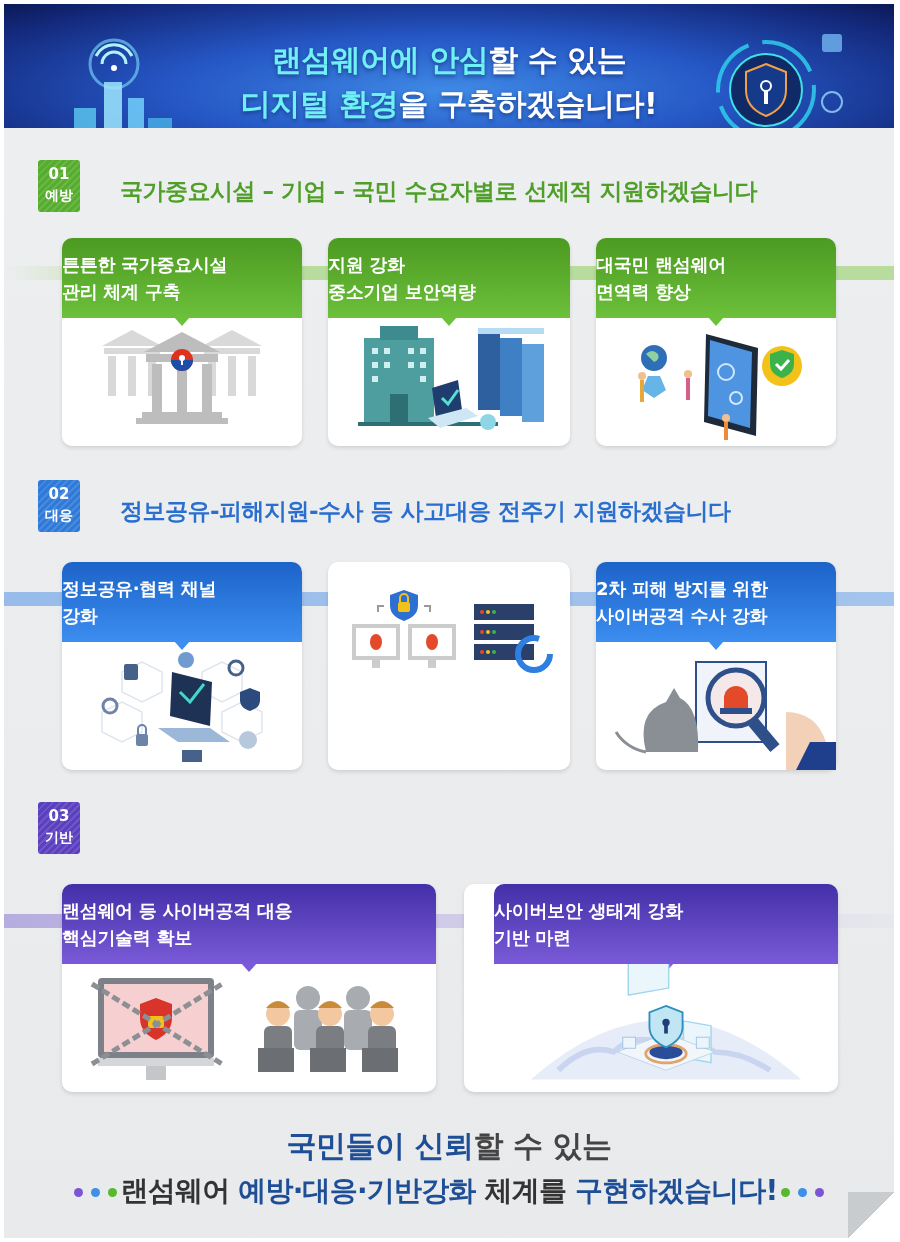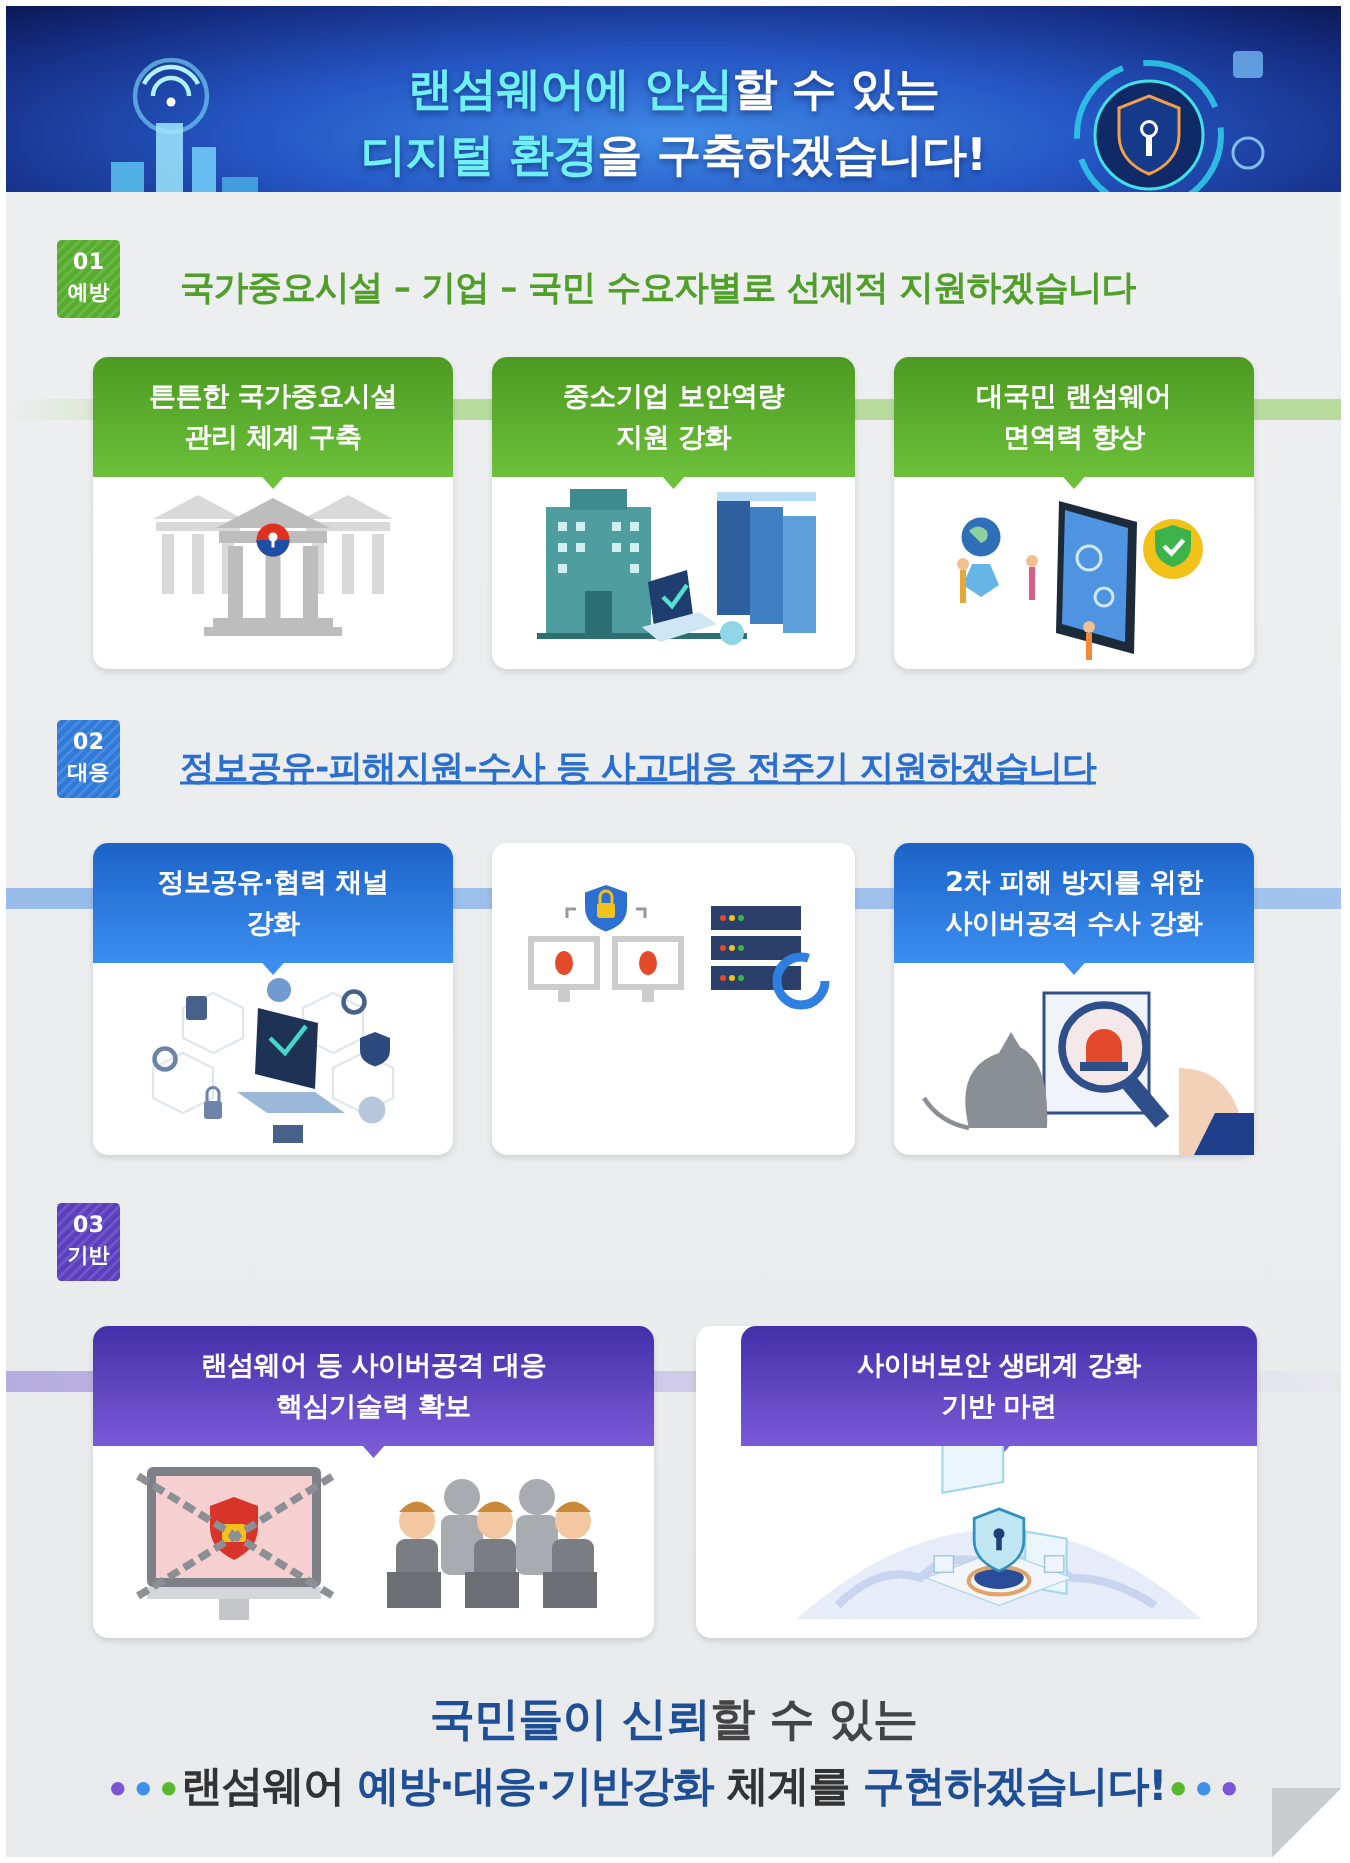--- a/index.html
+++ b/index.html
@@ -52,21 +52,21 @@
     position: absolute; left: 0; width: 890px; height: 14px;
   }
 
   
   .card {
     position: absolute; background: #fff; border-radius: 10px; overflow: visible;
     box-shadow: 0 2px 4px rgba(0,0,0,0.12);
   }
   .card-head {
     position: relative; height: 80px; border-radius: 10px 10px 0 0; color: #fff;
-    text-align: center; font-size: 18px; font-weight: bold; line-height: 27px;
+    font-size: 18px; font-weight: bold; line-height: 27px;
     padding-top: 13px; letter-spacing: -0.3px;
   }
   .card-head::after {
     content: ""; position: absolute; left: 50%; bottom: -8px; margin-left: -8px;
     border-left: 8px solid transparent; border-right: 8px solid transparent;
     border-top: 9px solid var(--tip);
   }
   .card-head.g { background: linear-gradient(180deg, #4c9a22 0%, #6cc03a 100%); --tip: #6cc03a; }
   .card-head.b { background: linear-gradient(180deg, #1c63c8 0%, #3c8ef0 100%); --tip: #3c8ef0; }
   .card-head.p { background: linear-gradient(180deg, #4330a8 0%, #7a5ad8 100%); --tip: #7a5ad8; }
@@ -169,22 +169,22 @@
         <circle cx="120" cy="42" r="11" fill="#e0301e"></circle>
         <path d="M109 42 a11 11 0 0 0 22 0 z" fill="#1d4fa8"></path>
         <circle cx="120" cy="40" r="3" fill="#fff"></circle>
           <rect x="119" y="41" width="2" height="6" fill="#fff"></rect>
       </svg>
     </div>
   </div>
 
   <div class="card" style="left:324px; top:234px; width:242px; height:208px;">
     <div class="card-head g">
+      <span class="card-line">지원 강화</span>
       <span class="card-line">중소기업 보안역량</span>
-      <span class="card-line">지원 강화</span>
     </div>
     <div class="card-body">
       <svg viewBox="0 0 242 128">
         <rect x="36" y="20" width="70" height="84" fill="#4e9ea0"></rect>
         <rect x="52" y="8" width="38" height="14" fill="#3d8b8e"></rect>
         <g fill="#cfeff0">
           <rect x="44" y="30" width="6" height="6"></rect>
             <rect x="56" y="30" width="6" height="6"></rect>
             <rect x="80" y="30" width="6" height="6"></rect>
             <rect x="92" y="30" width="6" height="6"></rect>
@@ -236,21 +236,21 @@
           <circle cx="130" cy="100" r="4" fill="#f0c090"></circle>
       </svg>
     </div>
   </div>
 
   <div class="section-head" style="top:470px;">
     <div class="badge blue">
       <span class="num">02</span>
       <span class="lbl">대응</span>
     </div>
-    <div class="head-title" style="color:#2a6fcf;text-decoration:underline;">정보공유-피해지원-수사 등 사고대응 전주기 지원하겠습니다</div>
+    <div class="head-title" style="color:#2a6fcf;">정보공유-피해지원-수사 등 사고대응 전주기 지원하겠습니다</div>
   </div>
   <div class="band" style="top:588px; background:linear-gradient(90deg, rgba(70,140,230,0.5) 0%, rgba(90,155,235,0.5) 100%);"></div>
 
   <div class="card" style="left:58px; top:558px; width:240px; height:208px;">
     <div class="card-head b">
       <span class="card-line">정보공유·협력 채널</span>
       <span class="card-line">강화</span>
     </div>
     <div class="card-body">
       <svg viewBox="0 0 240 128">

